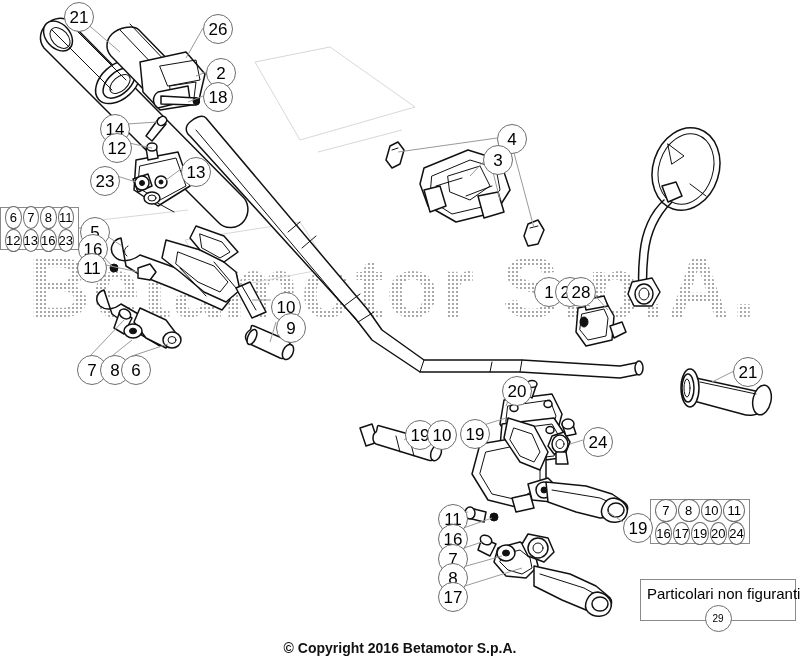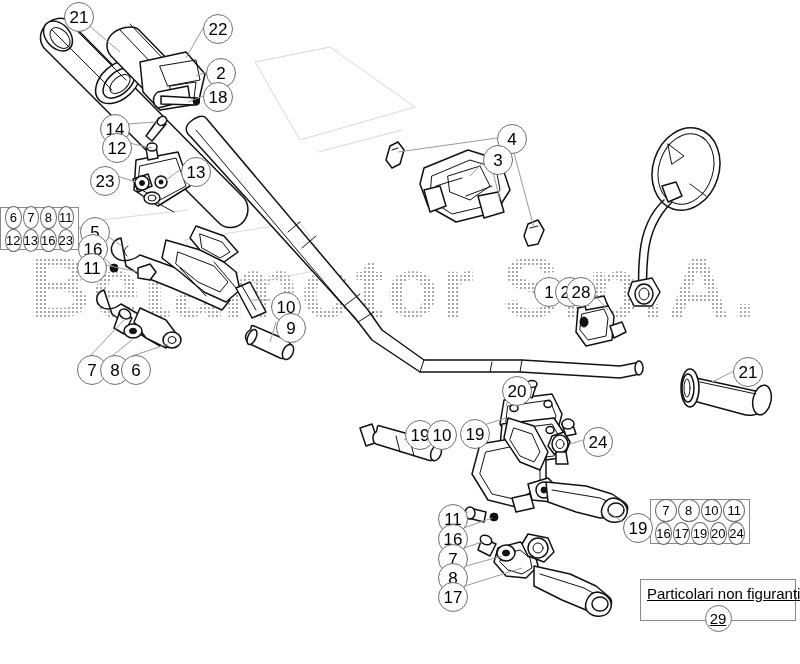--- a/index.html
+++ b/index.html
@@ -43,21 +43,21 @@
 
   
   .cal{
     position:absolute;
     z-index:5;
     box-sizing:border-box;
     border:1px solid #6e6e6e;
     border-radius:50%;
     background:#ffffff;
     color:#000;
-    font-size:15px;
+    font-size:10px;
     line-height:1;
     display:flex;align-items:center;justify-content:center;
     width:27px;height:27px;
   }
   .cal.sm{width:23px;height:23px;font-size:13px;}
   .cal.big{width:30px;height:30px;font-size:17px;}
 
   
   .group-box{
     position:absolute;
@@ -75,21 +75,20 @@
 
   
   .note-box{
     position:absolute;
     z-index:4;
     box-sizing:border-box;
     border:1px solid #8a8a8a;
     background:#ffffff;
     text-align:center;
     padding:5px 6px 18px;
-    text-decoration:underline;
   }
   .note-title{font-size:15px;color:#000;white-space:nowrap;}
   .note-num{margin-top:3px;display:flex;justify-content:center;}
   .note-num .cal{position:relative;}
 
   
   .copyright{
     position:absolute;
     left:0;right:0;
     top:640px;
@@ -367,21 +366,21 @@
       <path class="leader" d="M452 590 L522 568"></path>
       <path class="leader" d="M623 522 L608 512"></path>
       <path class="leader" d="M79 228 L92 228"></path>
       <path class="leader" d="M650 522 L640 522"></path>
       <path class="leader" d="M640 522 L624 522"></path>
     </g>
   </svg>
 
   <div id="callout-layer">
       <div class="cal big" style="left: 64px; top: 2px;">21</div>
-      <div class="cal big" style="left: 203px; top: 14px;">22</div>
+      <div class="cal big" style="left: 203px; top: 14px;">26</div>
       <div class="cal big" style="left: 206px; top: 58px;">2</div>
       <div class="cal big" style="left: 203px; top: 82px;">18</div>
       <div class="cal big" style="left: 100px; top: 114px; text-align: right;">14</div>
       <div class="cal big" style="left: 102px; top: 133px;">12</div>
       <div class="cal big" style="left: 181px; top: 157px;">13</div>
       <div class="cal big" style="left: 90px; top: 166px;">23</div>
       <div class="cal big" style="left: 80px; top: 217px;">5</div>
       <div class="cal big" style="left: 78px; top: 234px;">16</div>
       <div class="cal big" style="left: 77px; top: 253px;">11</div>
       <div class="cal big" style="left: 77px; top: 355px;">7</div>
@@ -440,14 +439,15 @@
       </div>
     </div>
 
   <div class="note-box" id="note-box" style="left: 640px; top: 579px; width: 156px; height: 42px;">
     <div class="note-title">Particolari non figuranti</div>
     <div class="note-num">
       <div class="cal">29</div>
     </div>
   </div>
 
+  <div class="copyright">© Copyright 2016 Betamotor S.p.A.</div>
 
 </div>
 
 </body></html>

